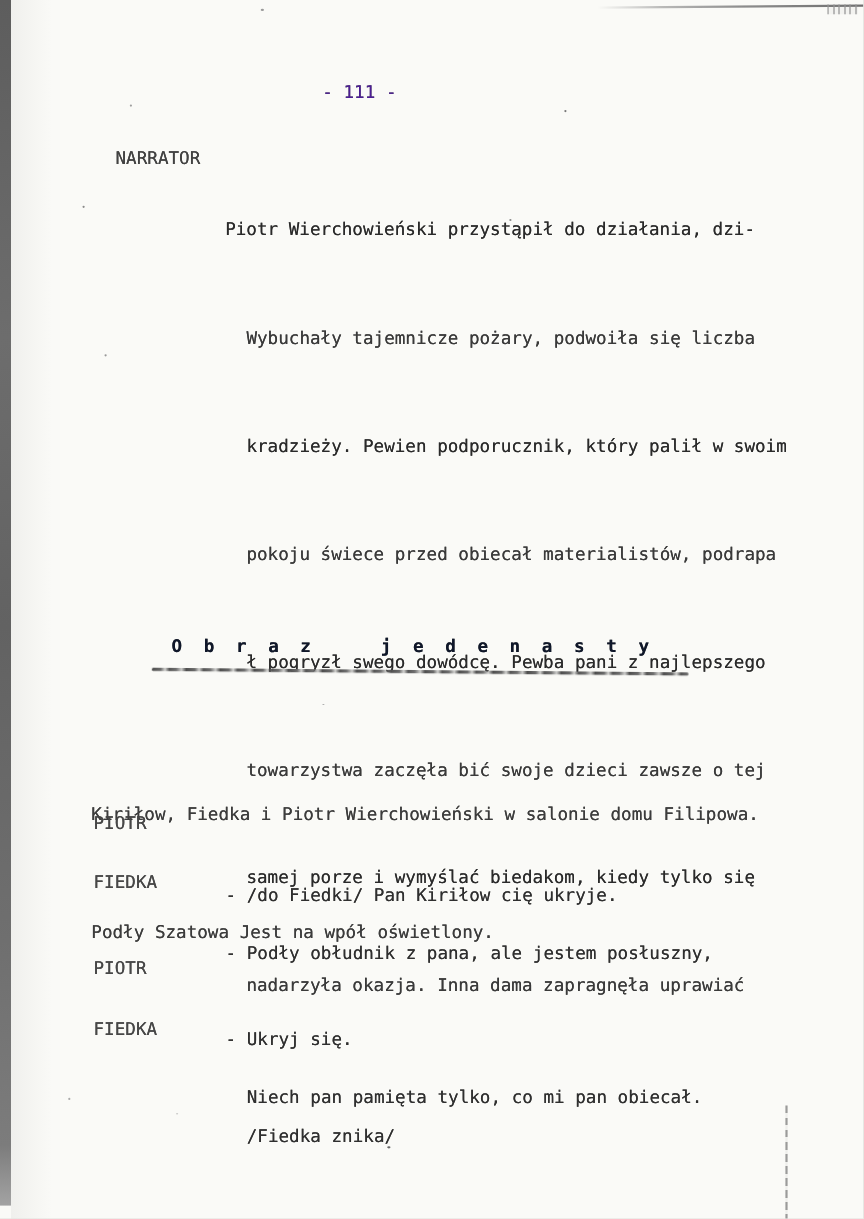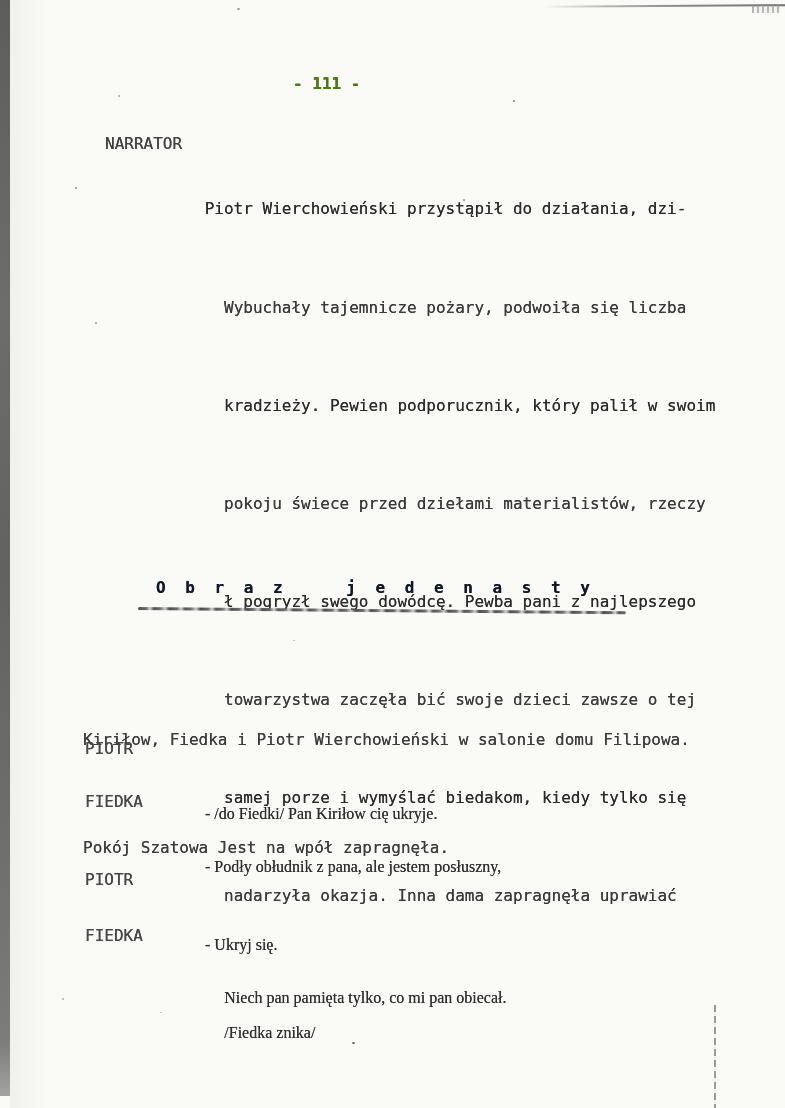--- a/index.html
+++ b/index.html
@@ -15,22 +15,22 @@
   .txt {
     position:absolute;
     font-size:16px;
     line-height:32.7px;
     white-space:pre;
     text-shadow:0 0 .6px rgba(40,40,40,.85);
     filter:blur(.25px);
   }
   .page-number {
     left:293px; top:68px;
-    font-weight:bold;
-    color:#4d7c0f;
+    font-weight:normal;
+    color:#4c1d95;
   }
   .narrator-label { left:105px; top:128px; color:#424242;text-align:center; }
   .narration { left:224px; top:128px; }
   .narration div:first-child { margin-left:-19.3px; }
   .narration div:nth-child(even) { color:#3a3a3a; }
   .narration div:nth-child(odd)  { color:#2a2a2a; }
   .scene-heading {
     left:156px; top:572px;
     letter-spacing:5px;
     font-weight:bold;
@@ -43,21 +43,21 @@
     transform:rotate(0.5deg);
     transform-origin:left center;
     background:repeating-linear-gradient(90deg,
       #4e4e4e 0px, #6a6a6a 8px, rgba(90,90,90,.25) 12px,
       #565656 16px, #6f6f6f 22px, rgba(120,120,120,.35) 27px, #585858 31px);
     border-radius:2px;
     filter:blur(.45px);
   }
   .stage-direction { left:83px; top:650px; line-height:36px; color:#3c3c3c; }
   .speaker { left:85px; color:#474747; }
-  .dlg { left:205px;font-family:Liberation Serif, serif; }
+  .dlg { left:205px; }
   .dlg .cont { padding-left:19.3px;margin-top:32px; }
   .row-1 { top:733px; }
   .row-2 { top:786px; }
   .row-3 { top:864px; }
   .row-4 { top:920px; }
 
   
   .edge-bar {
     position:absolute; left:0; top:0; width:10px; height:1096px;
     background:linear-gradient(180deg,#5d5d5d,#6d6d6d 28%,#626262 52%,#6f6f6f 78%,#7c7c7c 95%,#a3a3a3);
@@ -105,36 +105,36 @@
   <div class="speck" style="left:118px;top:95px;width:2px;height:2px;background:#9f9f9f"></div>
   <div class="speck" style="left:293px;top:640px;width:2px;height:1px;background:#aaa"></div>
 
   <div class="txt page-number">- 111 -</div>
 
   <div class="txt narrator-label">NARRATOR</div>
   <div class="txt narration">
     <div>Piotr Wierchowieński przystąpił do działania, dzi-</div>
     <div>Wybuchały tajemnicze pożary, podwoiła się liczba</div>
     <div>kradzieży. Pewien podporucznik, który palił w swoim</div>
-    <div>pokoju świece przed dziełami materialistów, rzeczy</div>
+    <div>pokoju świece przed obiecał materialistów, podrapa</div>
     <div>ł pogryzł swego dowódcę. Pewba pani z najlepszego</div>
     <div>towarzystwa zaczęła bić swoje dzieci zawsze o tej</div>
     <div>samej porze i wymyślać biedakom, kiedy tylko się</div>
     <div>nadarzyła okazja. Inna dama zapragnęła uprawiać</div>
     
     
     
   </div>
 
   <div class="txt scene-heading">O b r a z    j e d e n a s t y</div>
   <div class="scene-underline"></div>
 
   <div class="txt stage-direction">
     <div>Kiriłow, Fiedka i Piotr Wierchowieński w salonie domu Filipowa.</div>
-    <div>Pokój Szatowa Jest na wpół zapragnęła.</div>
+    <div>Podły Szatowa Jest na wpół oświetlony.</div>
   </div>
 
   <div class="txt speaker row-1">PIOTR</div>
   <div class="txt dlg row-1">
     <div>- /do Fiedki/ Pan Kiriłow cię ukryje.</div>
   </div>
 
   <div class="txt speaker row-2">FIEDKA</div>
   <div class="txt dlg row-2">
     <div>- Podły obłudnik z pana, ale jestem posłuszny,</div>

